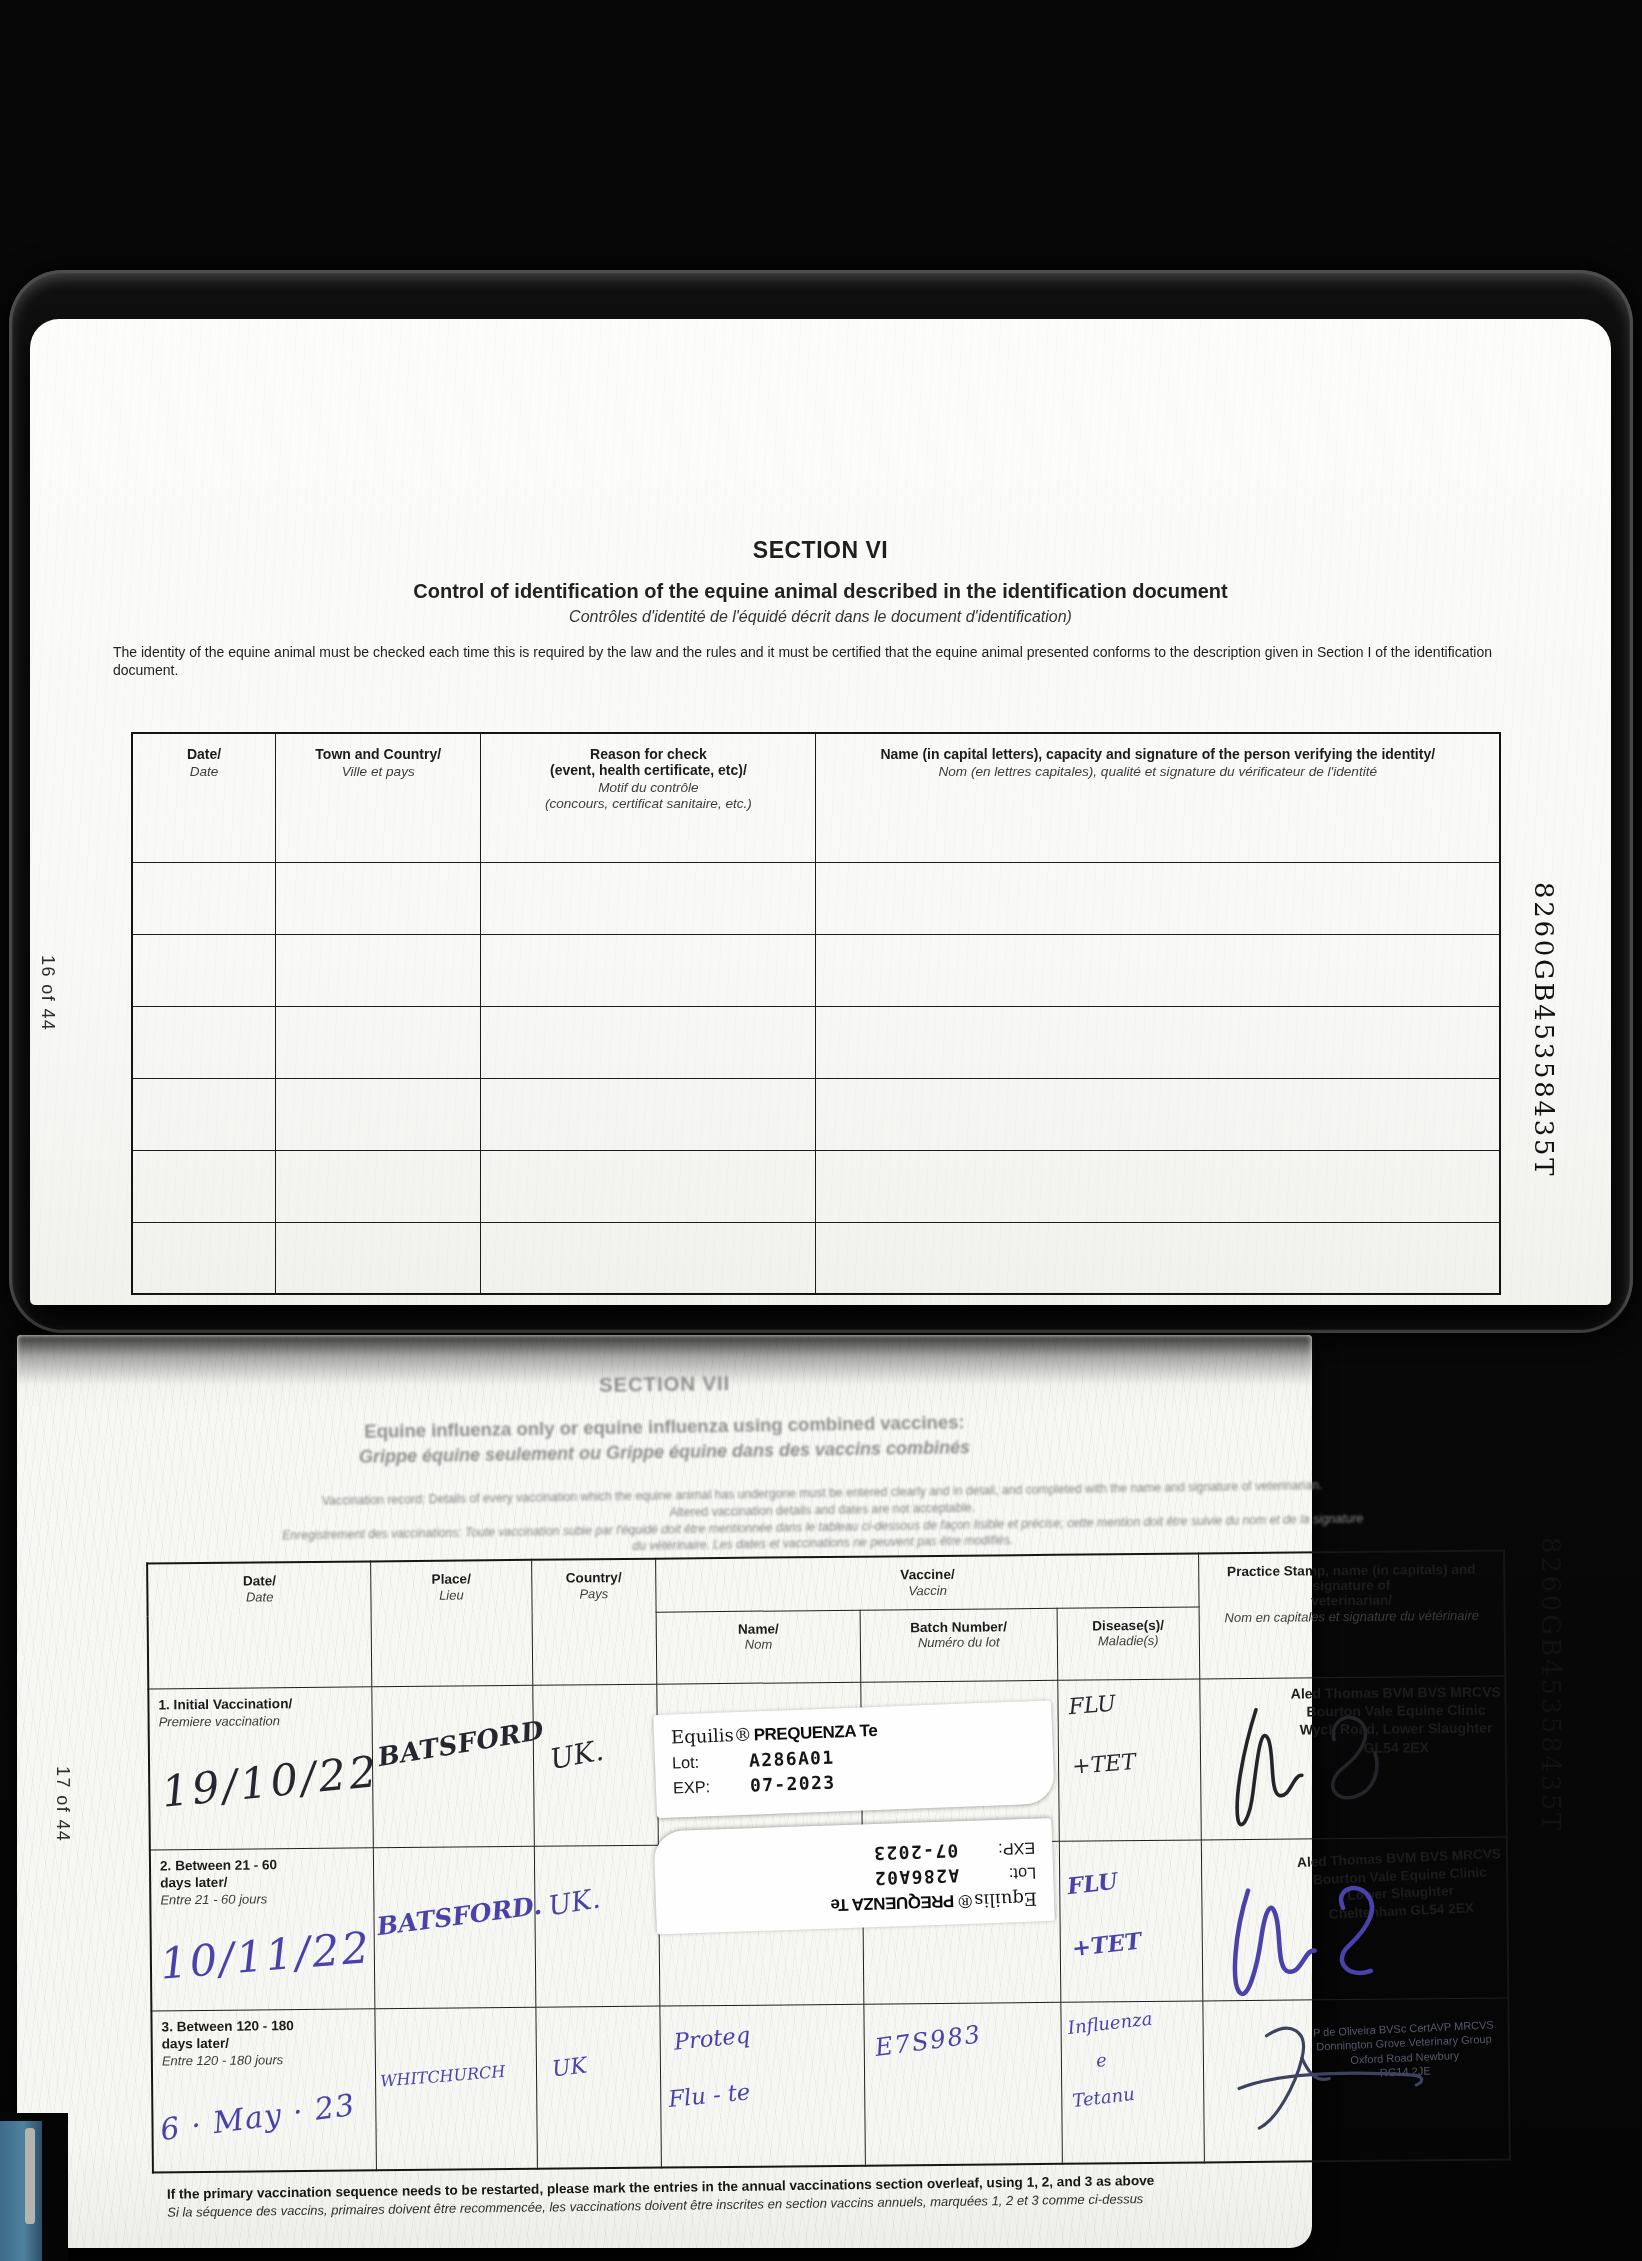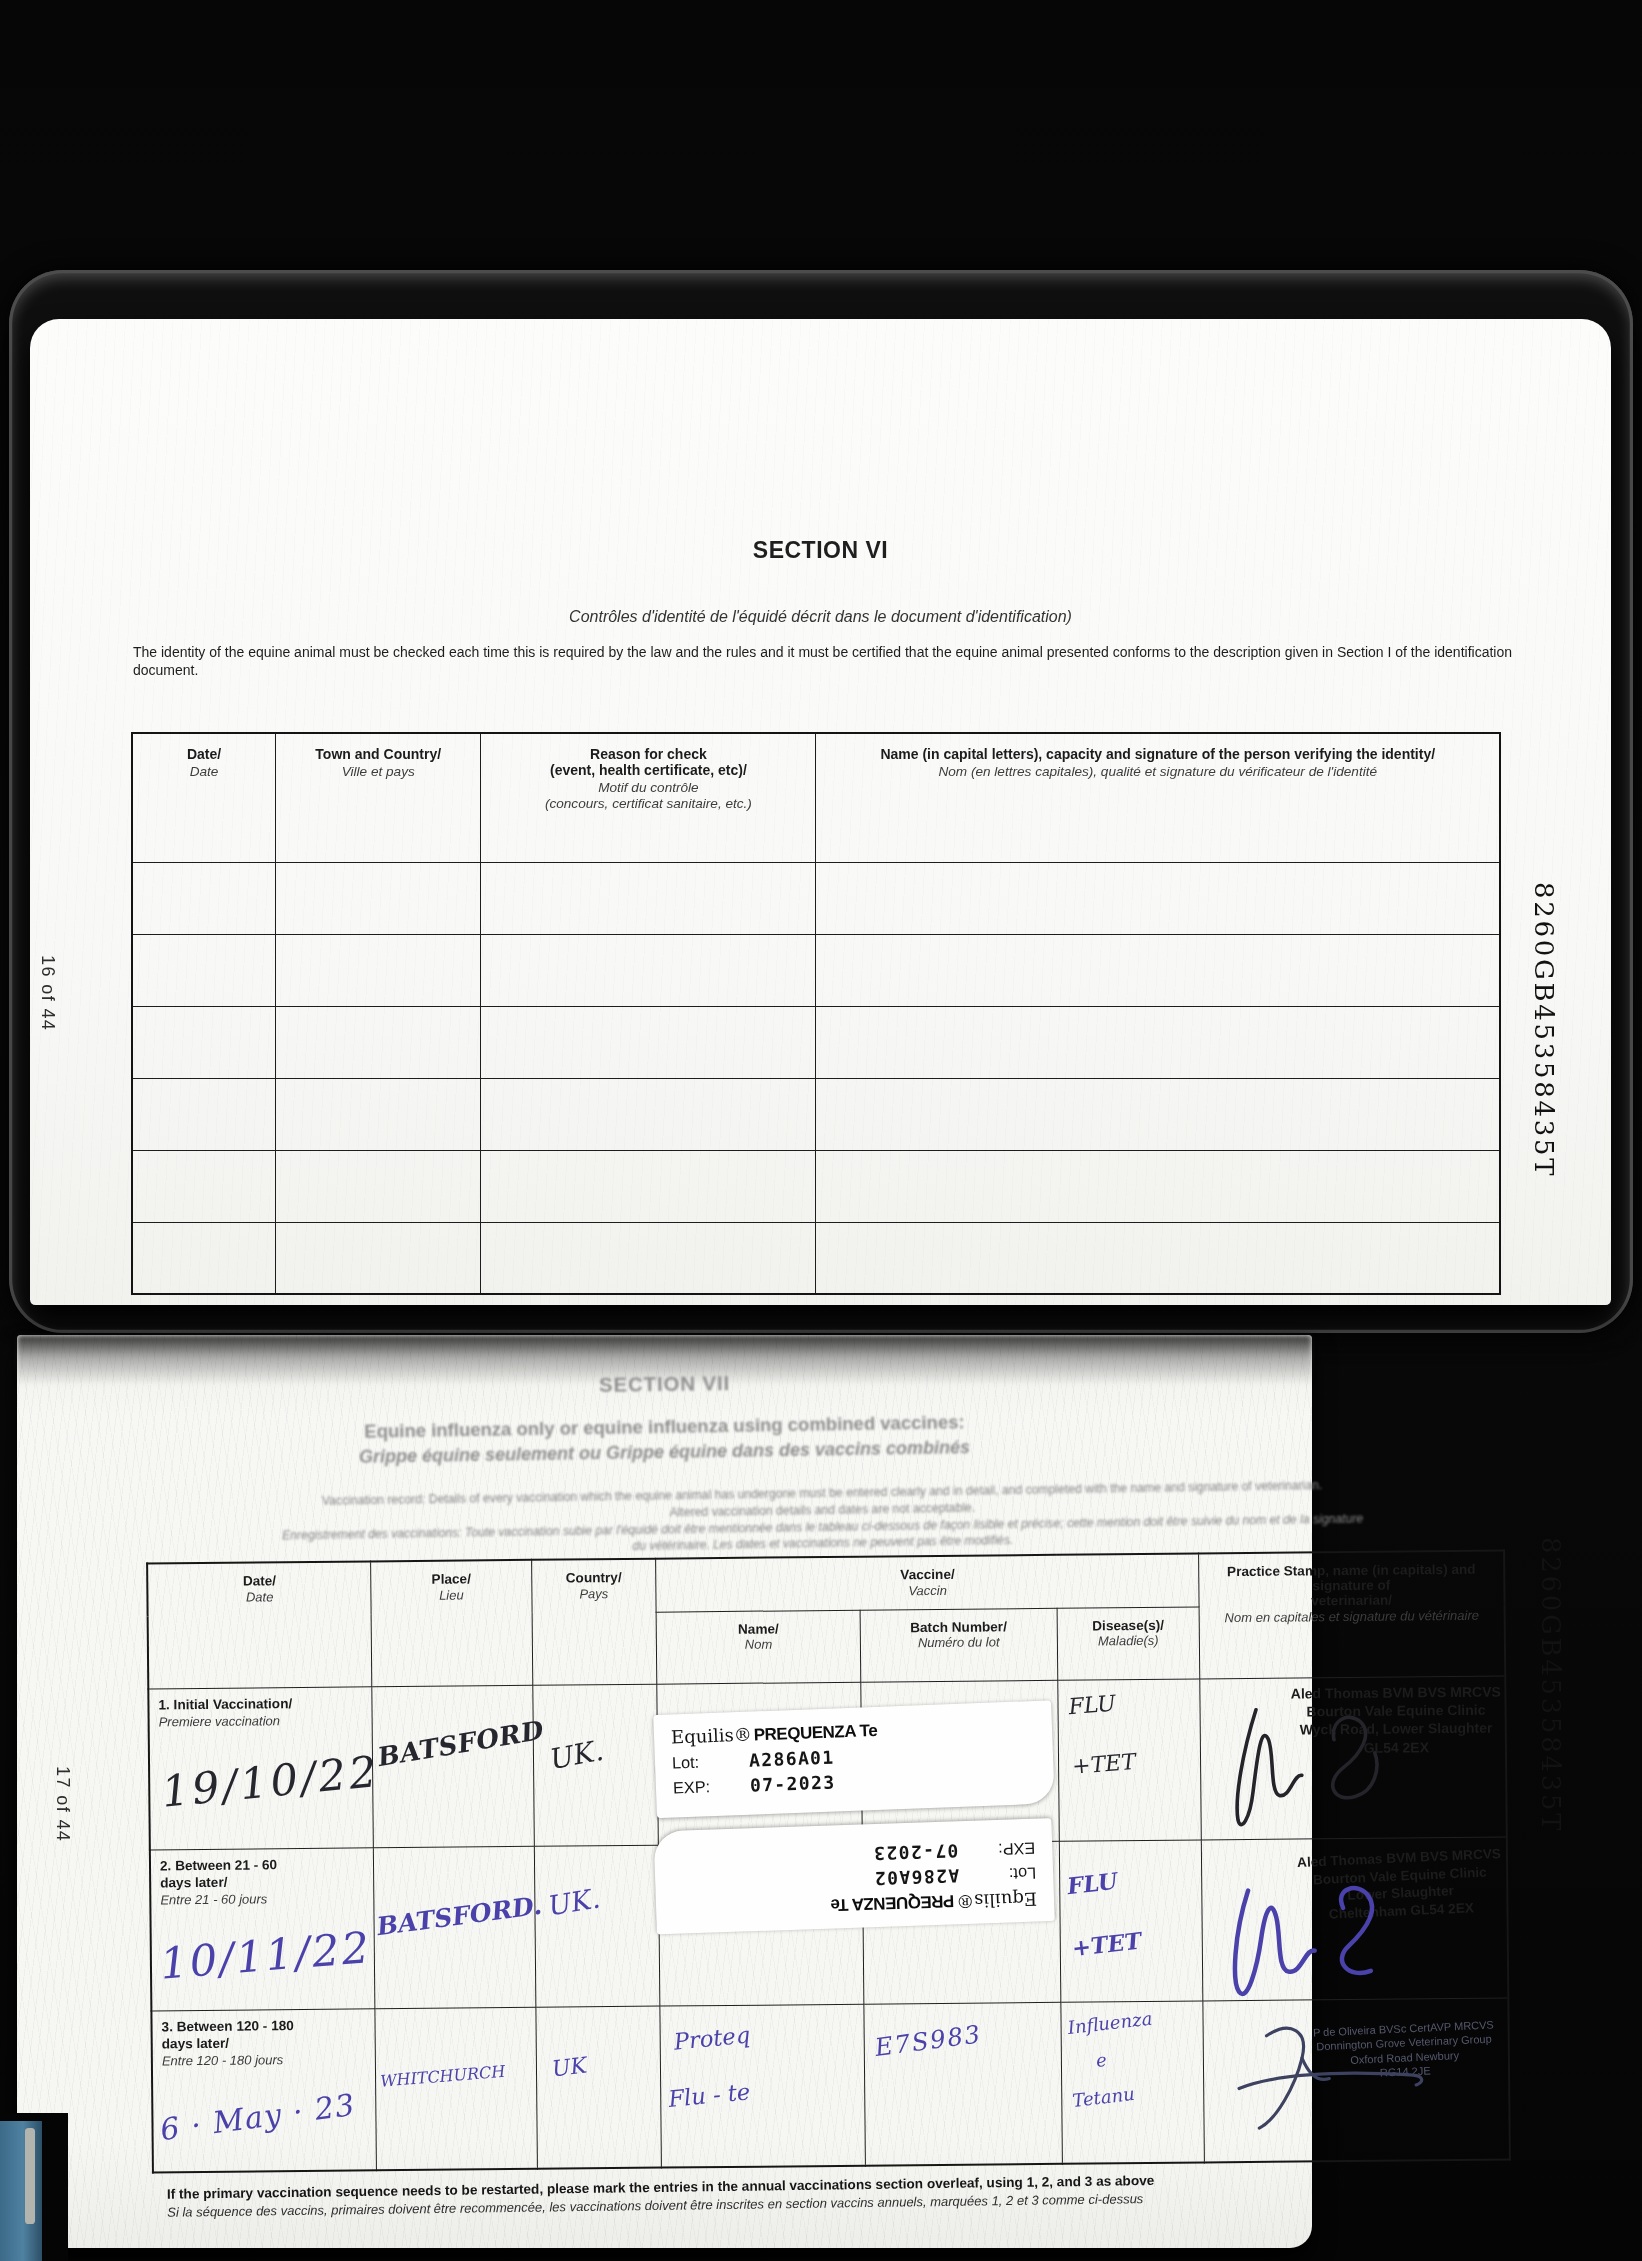--- a/index.html
+++ b/index.html
@@ -11,21 +11,21 @@
   .page1{position:absolute;left:30px;top:319px;width:1581px;height:986px;border-radius:29px 29px 5.4px 5.4px;
          background:
            repeating-linear-gradient(93deg, rgba(90,90,95,.025) 0 0.9px, transparent 0.9px 9.5px),
            linear-gradient(180deg,#fcfcfb,#f8f8f6 65%,#f1f1ee);
          box-shadow:0 15.4px 27px rgba(0,0,0,.95);}
   .p1-title{position:absolute;top:168px;left:0;width:100%;text-align:center;font-family:"DejaVu Serif",serif;
             font-size:21px;letter-spacing:4.1px;color:#3b3b3b;text-shadow:0 0 0.9px rgba(60,60,60,.55);filter:blur(0.2px);}
   .p1-section{position:absolute;top:218px;left:0;width:100%;text-align:center;font-size:23px;font-weight:bold;color:#1f1f1f;letter-spacing:0.5px;}
   .p1-head-en{position:absolute;top:261px;left:0;width:100%;text-align:center;font-size:20px;font-weight:bold;color:#222;}
   .p1-head-fr{position:absolute;top:289px;left:0;width:100%;text-align:center;font-size:16px;font-style:italic;color:#333;}
-  .p1-intro{position:absolute;top:324px;left:83px;width:1445px;font-size:14px;line-height:1.32;color:#1d1d1d;margin-left:20px;}
+  .p1-intro{position:absolute;top:324px;left:83px;width:1445px;font-size:14px;line-height:1.32;color:#1d1d1d;}
   .p1-intro .fr{font-style:italic;color:#333;}
   table.ident{position:absolute;left:101px;top:413px;width:1370px;height:561px;border-collapse:collapse;table-layout:fixed;}
   table.ident th,table.ident td{border:1.4px solid #1d1d1d;vertical-align:top;}
   table.ident{border:2.3px solid #141414;}
   table.ident th{padding-top:11.8px;font-size:14px;font-weight:bold;color:#1c1c1c;text-align:center;vertical-align:top;}
   table.ident .fr{display:block;font-weight:normal;font-style:italic;font-size:13.6px;color:#3d3d3d;margin-top:1.8px;}
   
   .page2{position:absolute;left:17px;top:1335px;width:1295px;height:913px;border-radius:3.6px 3.6px 22px 29px;
          background:
            repeating-linear-gradient(97deg, rgba(70,70,82,.05) 0 0.9px, transparent 0.9px 7.7px),
@@ -80,20 +80,21 @@
 </style>
 </head>
 <body>
 
 <div class="photo">
 
   <div class="cover"></div>
 
   <div class="page1">
     <div class="p1-section">SECTION VI</div>
+    <div class="p1-head-en">Control of identification of the equine animal described in the identification document</div>
     <div class="p1-head-fr">Contrôles d'identité de l'équidé décrit dans le document d'identification)</div>
     <div class="p1-intro">
       <div>The identity of the equine animal must be checked each time this is required by the law and the rules and it must be certified that the equine animal presented conforms to the description given in Section I of the identification document.</div>
     </div>
 
     <table class="ident">
       <colgroup>
           <col style="width:10.5%">
           <col style="width:15%">
           <col style="width:24.5%">

